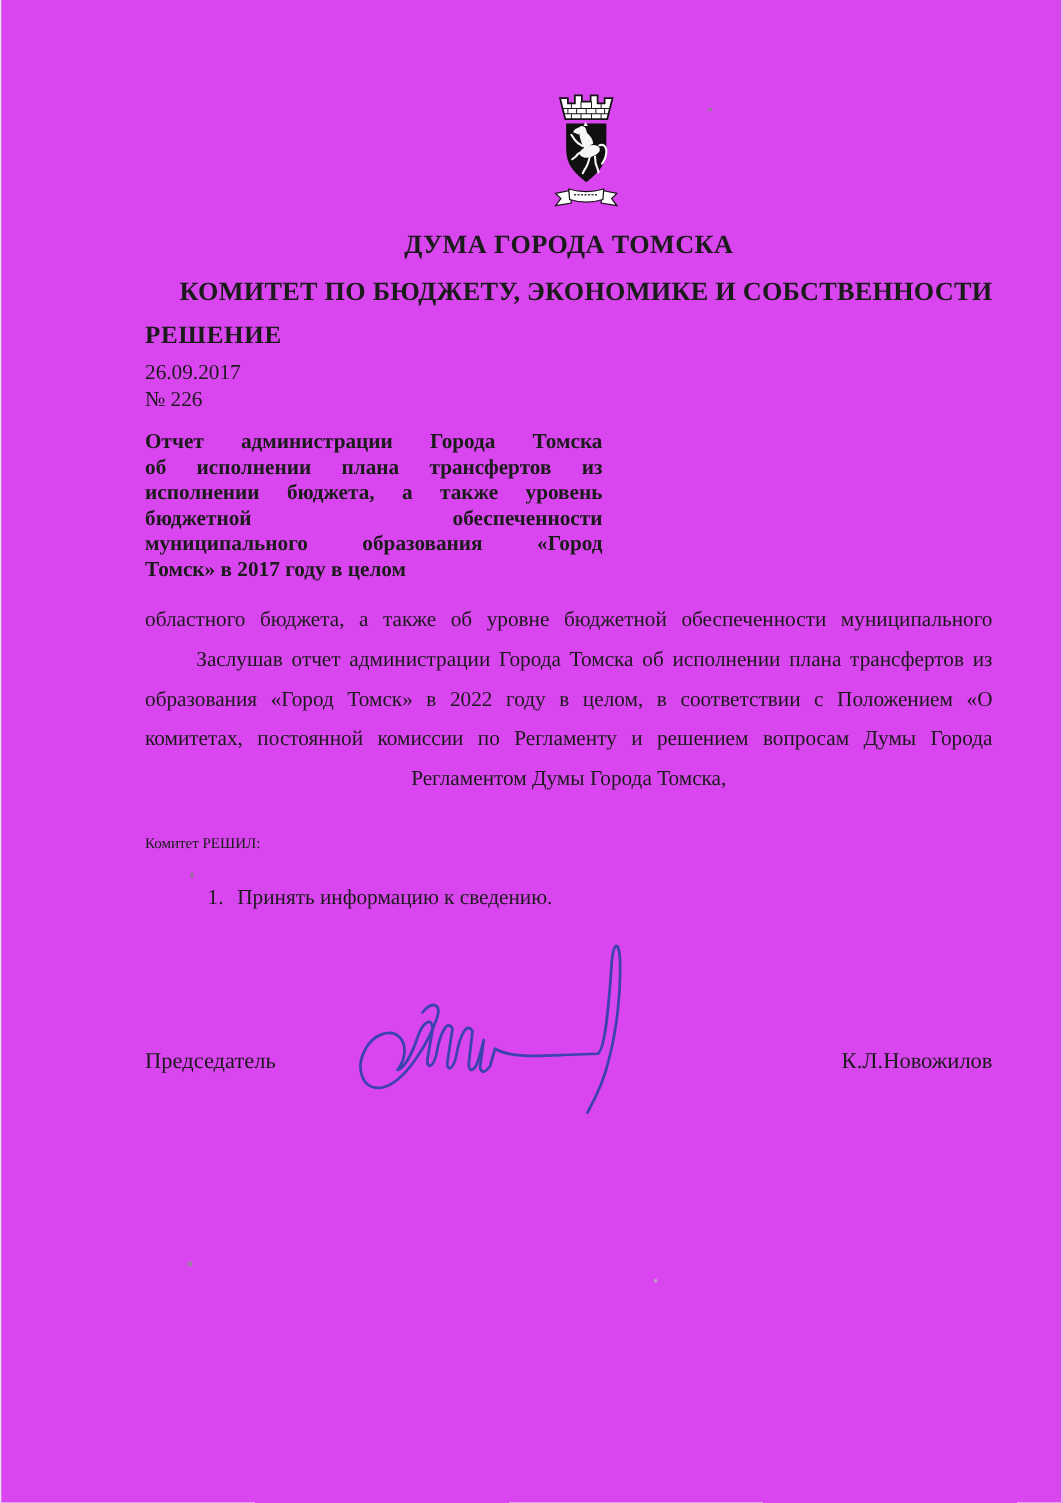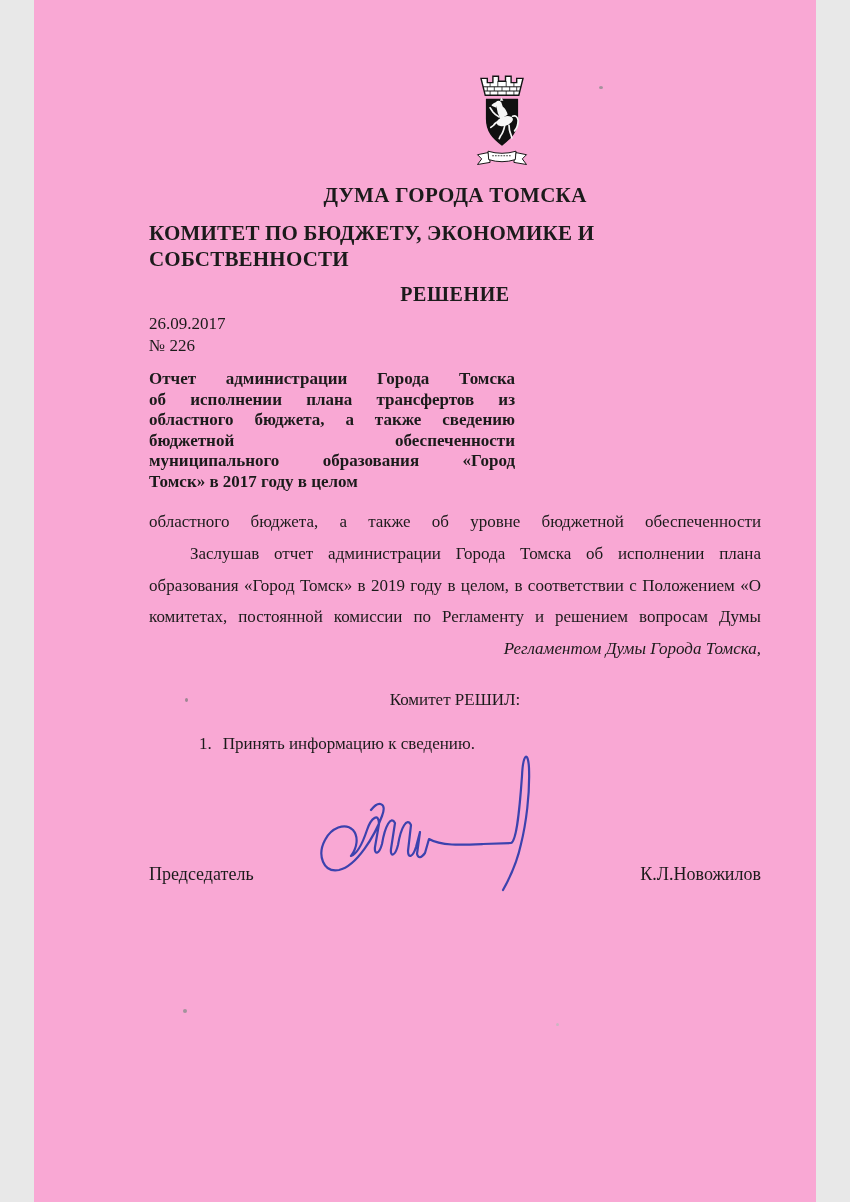--- a/index.html
+++ b/index.html
@@ -1,44 +1,44 @@
 <!DOCTYPE html>
 <html lang="ru"><head>
 <meta charset="utf-8">
 <style>
   html,body{margin:0;padding:0;background:#e8e8e8;}
   .page{
     position:relative;
-    width:782px;height:1202px;
+    width:848px;height:1202px;
     margin:0 auto;
-    background:#f9a8d4;
+    background:#d946ef;
     box-sizing:border-box;
     padding:70px 55px 0 115px;
     font-family:"Liberation Serif","DejaVu Serif",serif;
     color:#1b1b1b;
     overflow:hidden;
   }
   .crest{width:70px;height:98px;margin-left:318px;display:block;}
   .org{margin-top:14px;text-align:center;font-size:21px;font-weight:bold;line-height:26px;letter-spacing:0.3px;}
-  .committee{margin-top:12px;text-align:left;font-size:21px;font-weight:bold;line-height:26px;letter-spacing:0.2px;}
-  .doc-type{margin-top:10px;text-align:center;font-size:20px;font-weight:bold;line-height:25px;letter-spacing:0.6px;}
+  .committee{margin-top:12px;text-align:right;font-size:21px;font-weight:bold;line-height:26px;letter-spacing:0.2px;}
+  .doc-type{margin-top:10px;font-size:20px;font-weight:bold;line-height:25px;letter-spacing:0.6px;}
   .meta-row{margin-top:6px;display:flex;justify-content:space-between;font-size:17px;line-height:22px;flex-direction:column;}
   .meta-number{padding-right:62px;}
   .subject{margin-top:12px;width:366px;font-weight:bold;font-size:17px;}
   .sline{height:20.5px;line-height:20.5px;overflow:hidden;text-align:justify;}
   .sline::after{content:"";display:inline-block;width:100%;}
   .sline.last{text-align:left;}
   .sline.last::after{content:none;}
   .body-par{margin-top:14px;font-size:17px;}
   .bline{height:31.8px;line-height:31.8px;overflow:hidden;text-align:justify;}
   .bline::after{content:"";display:inline-block;width:100%;}
   .bline.first{text-indent:41px;}
-  .bline.last{text-align:right;font-style:italic;}
+  .bline.last{text-align:center;}
   .bline.last::after{content:none;}
-  .resolved{margin-top:24px;text-align:center;font-size:17px;line-height:22px;}
+  .resolved{margin-top:24px;text-align:left;font-size:12px;line-height:22px;}
   .item{margin-top:22px;margin-left:50px;font-size:17px;line-height:22px;}
   .item-num{margin-right:11px;}
   .sign-row{margin-top:108px;display:flex;justify-content:space-between;font-size:18px;line-height:22px;}
   .signature-svg{position:absolute;left:275px;top:742px;width:240px;height:155px;}
   .speck{position:absolute;border-radius:50%;}
   .speck.a{left:565px;top:86px;width:4px;height:3px;background:#8a8a8a;opacity:.75;}
   .speck.b{left:151px;top:698px;width:3px;height:4px;background:#777;opacity:.7;}
   .speck.c{left:149px;top:1009px;width:4px;height:4px;background:#8d8d8d;opacity:.8;}
   .speck.d{left:522px;top:1023px;width:3px;height:3px;background:#bbb;opacity:.7;}
 </style>
@@ -88,30 +88,30 @@
   <div class="doc-type">РЕШЕНИЕ</div>
 
   <div class="meta-row">
     <span class="meta-date">26.09.2017</span>
     <span class="meta-number">№ 226</span>
   </div>
 
   <div class="subject">
     <div class="sline">Отчет администрации Города Томска</div>
     <div class="sline">об исполнении плана трансфертов из</div>
-    <div class="sline">областного бюджета, а также сведению</div>
+    <div class="sline">исполнении бюджета, а также уровень</div>
     <div class="sline">бюджетной обеспеченности</div>
     <div class="sline">муниципального образования «Город</div>
     <div class="sline last">Томск» в 2017 году в целом</div>
   </div>
 
   <div class="body-par">
     <div class="bline">областного бюджета, а также об уровне бюджетной обеспеченности муниципального</div>
     <div class="bline first">Заслушав отчет администрации Города Томска об исполнении плана трансфертов из</div>
-    <div class="bline">образования «Город Томск» в 2019 году в целом, в соответствии с Положением «О</div>
+    <div class="bline">образования «Город Томск» в 2022 году в целом, в соответствии с Положением «О</div>
     <div class="bline">комитетах, постоянной комиссии по Регламенту и решением вопросам Думы Города</div>
     <div class="bline last">Регламентом Думы Города Томска,</div>
   </div>
 
   <div class="resolved">Комитет РЕШИЛ:</div>
 
   <div class="item">
     <span class="item-num">1.</span><span>Принять информацию к сведению.</span>
   </div>
 

